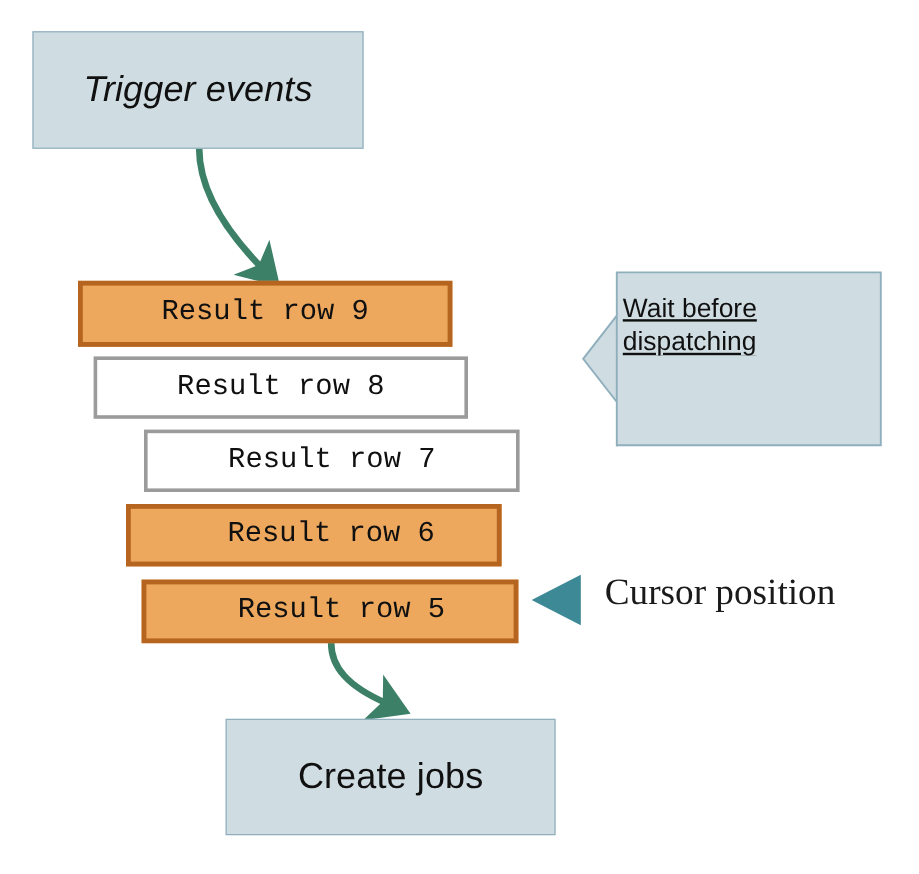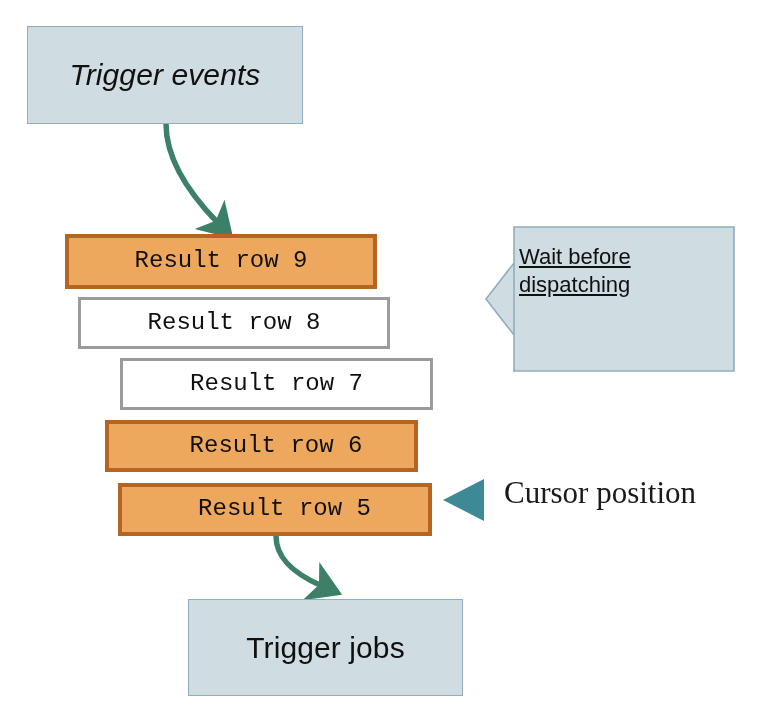--- a/index.html
+++ b/index.html
@@ -168,16 +168,16 @@
     <div class="callout-text">
       <div>Wait before</div>
       <div>dispatching</div>
     </div>
   </div>
 
   <div id="cursor-triangle"></div>
   <div id="cursor-label">Cursor position</div>
 
   <div class="proc-box" id="box-create">
-    <span class="label">Trigger jobs</span>
+    <span class="label">Create jobs</span>
   </div>
 
 </div>
 
 </body></html>

